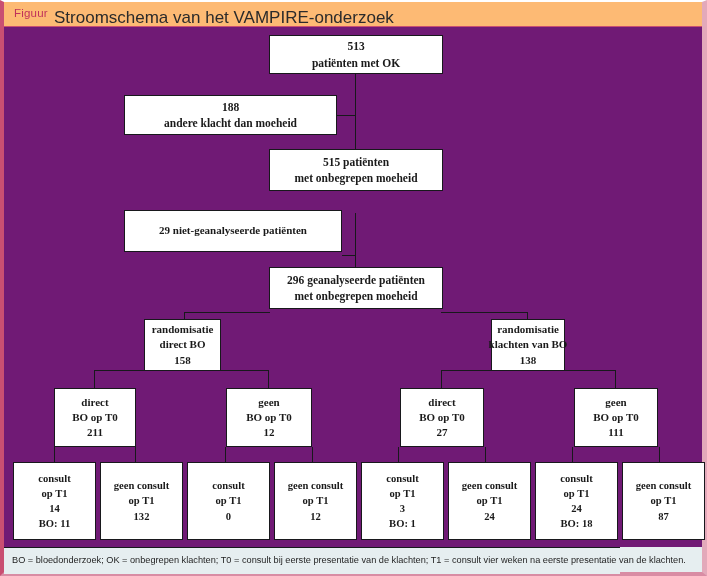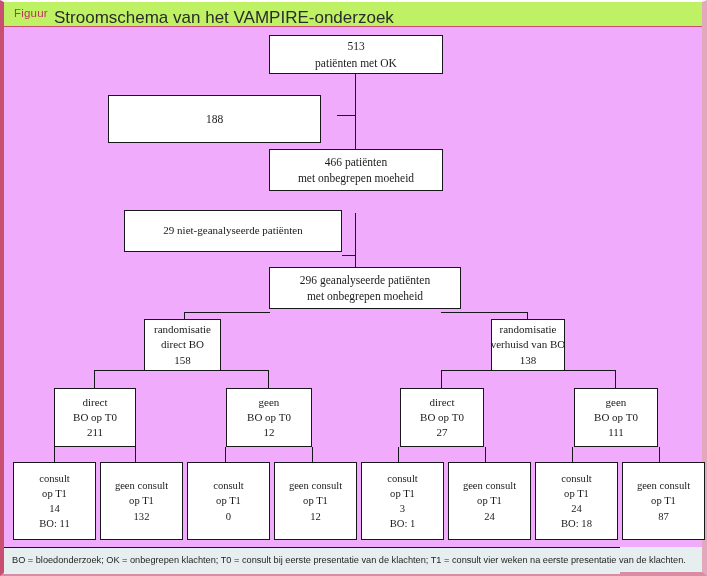--- a/index.html
+++ b/index.html
@@ -15,39 +15,40 @@
     box-sizing:border-box;
     border-left:4px solid #c94f72;
     border-right:5px solid #e3a9ba;
     border-top:2px solid #ffffff;
     border-bottom:4px solid #d98ca4;
     background:#e6eef0;
   }
   #header-band{
     position:absolute;left:0;top:0;
     width:698px;height:25px;
-    background:#bef264;
+    background:#fdba74;
     border-bottom:1.6px solid #c94f72;
     box-sizing:border-box;
   }
   #header-label{
     position:absolute;left:10px;top:5px;
     font-size:11.5px;color:#c0325a;
     letter-spacing:.2px;
     font-family:"Liberation Sans", sans-serif;
   }
   #header-title{
     position:absolute;left:50px;top:5.5px;
     font-size:17px;color:#2b2b2b;
     font-family:"Liberation Sans", sans-serif;
   }
   #canvas{
     position:absolute;left:0;top:25px;
     width:698px;height:520px;
-    background:#f0abfc;
+    background:#701a75;
+    font-weight:bold;
   }
   .node{
     position:absolute;
     background:#ffffff;
     border:1.3px solid #18181c;
     box-sizing:border-box;
     display:flex;
     flex-direction:column;
     align-items:center;
     justify-content:center;
@@ -127,47 +128,48 @@
     <div class="conn v" style="left:481px;top:420px;height:15px;"></div>
 
     <div class="conn v" style="left:568px;top:420px;height:15px;"></div>
     <div class="conn v" style="left:655px;top:420px;height:15px;"></div>
 
     <div class="node" style="left:265px;top:8px;width:174px;height:39px;">
       <span class="ln">513</span>
       <span class="ln">patiënten met OK</span>
     </div>
 
-    <div class="node" style="left:104px;top:68px;width:213px;height:48px;">
+    <div class="node" style="left:120px;top:68px;width:213px;height:40px;">
       <span class="ln">188</span>
+      <span class="ln">andere klacht dan moeheid</span>
     </div>
 
     <div class="node" style="left:265px;top:122px;width:174px;height:42px;">
-      <span class="ln">466 patiënten</span>
+      <span class="ln">515 patiënten</span>
       <span class="ln">met onbegrepen moeheid</span>
     </div>
 
     <div class="node small" style="left:120px;top:183px;width:218px;height:42px;">
       <span class="ln">29 niet-geanalyseerde patiënten</span>
     </div>
 
-    <div class="node" style="left:265px;top:240px;width:192px;height:42px;">
+    <div class="node" style="left:265px;top:240px;width:174px;height:42px;">
       <span class="ln">296 geanalyseerde patiënten</span>
       <span class="ln">met onbegrepen moeheid</span>
     </div>
 
     <div class="node small" style="left:140px;top:292px;width:77px;height:52px;">
       <span class="ln">randomisatie</span>
       <span class="ln">direct BO</span>
       <span class="ln">158</span>
     </div>
 
     <div class="node small" style="left:487px;top:292px;width:74px;height:52px;">
       <span class="ln">randomisatie</span>
-      <span class="ln">verhuisd van BO</span>
+      <span class="ln">klachten van BO</span>
       <span class="ln">138</span>
     </div>
 
     <div class="node small" style="left:50px;top:361px;width:82px;height:59px;">
       <span class="ln">direct</span>
       <span class="ln">BO op T0</span>
       <span class="ln">211</span>
     </div>
 
     <div class="node small" style="left:222px;top:361px;width:86px;height:59px;">

